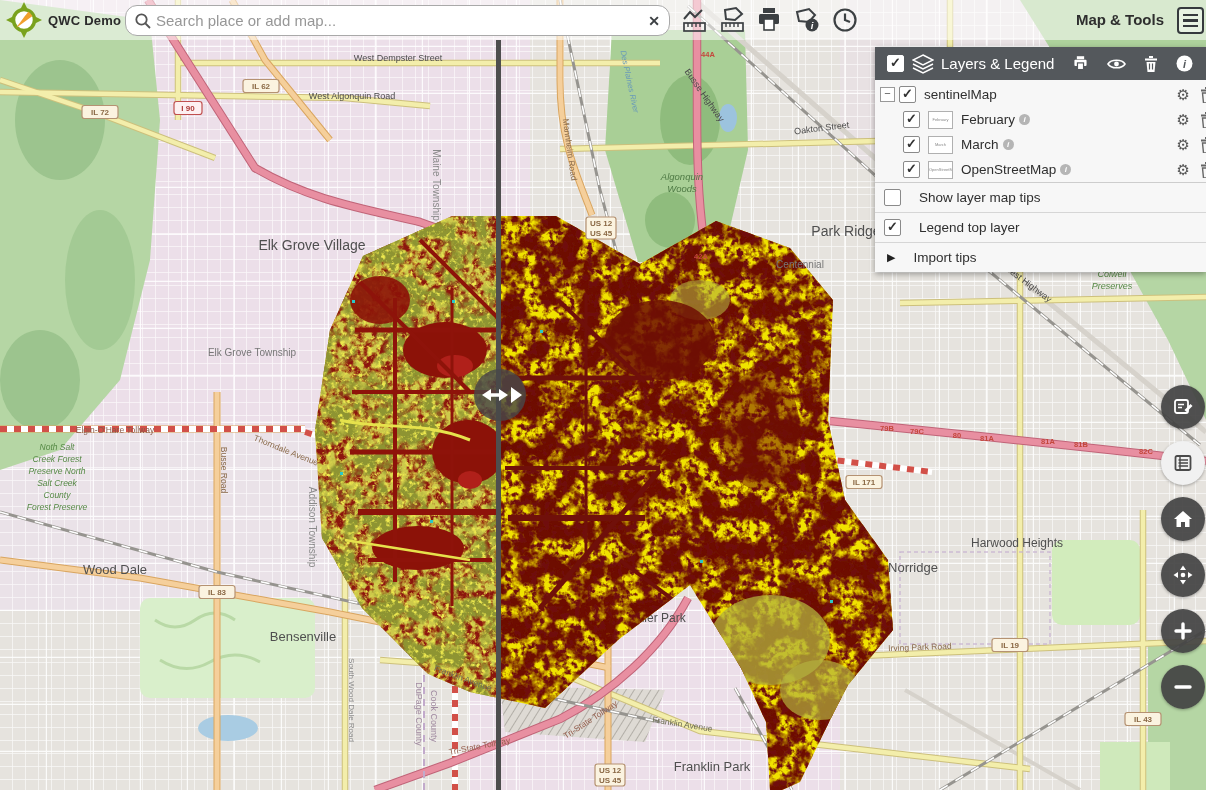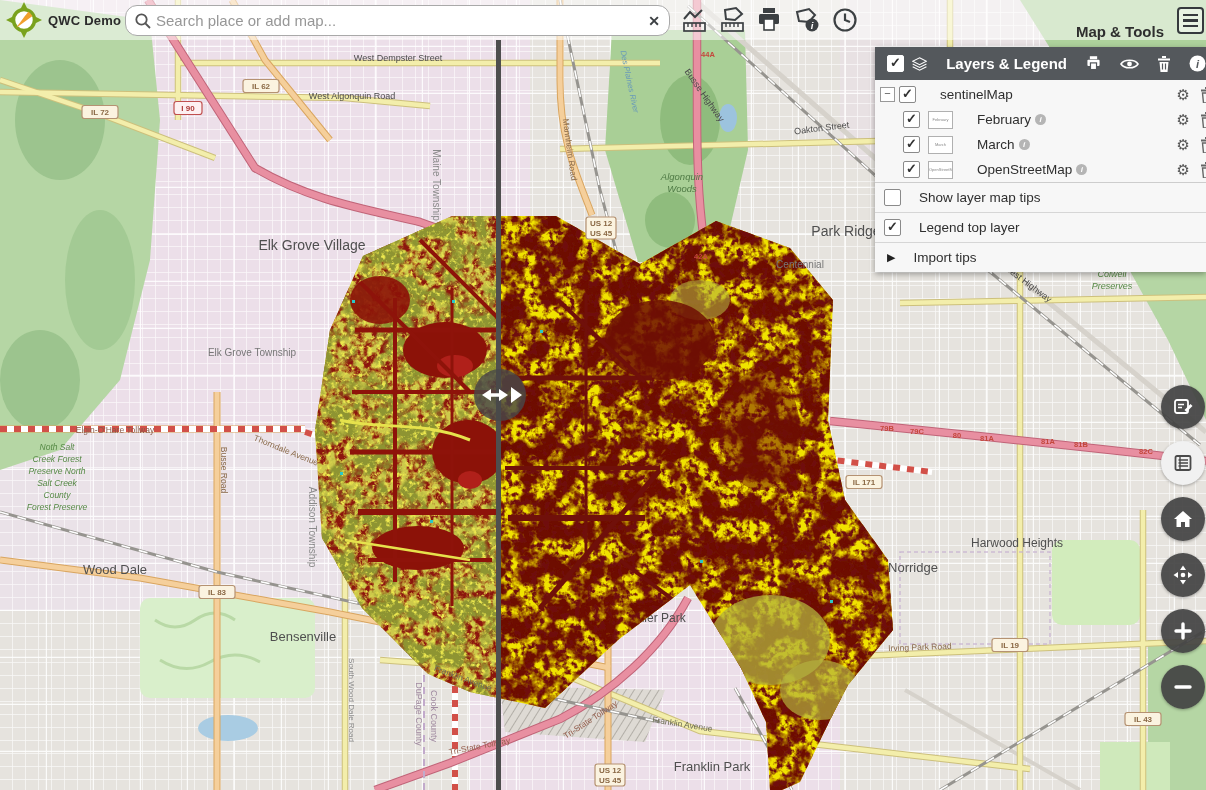--- a/index.html
+++ b/index.html
@@ -14,37 +14,37 @@
   .topbar{position:absolute;left:0;top:0;width:1206px;height:40px;background:rgba(255,255,255,.52);z-index:10;}
   .logo{position:absolute;left:6px;top:2px;height:36px;display:flex;align-items:center;gap:6px;}
   .logo span{font-size:13px;font-weight:800;color:#2b2b2b;letter-spacing:.2px;}
   .search{position:absolute;left:125px;top:5px;width:543px;height:29px;background:#fff;border:1px solid #a9a9a9;
     border-radius:12px;display:flex;align-items:center;}
   .search input{border:none;outline:none;flex:1;font-size:15px;color:#555;font-family:"Liberation Sans",sans-serif;background:transparent;padding:0 4px;}
   .search input::placeholder{color:#979797;}
   .search .mag{margin-left:8px;flex:0 0 auto;display:flex;}
   .search .clr{flex:0 0 auto;margin-right:9px;color:#3c4043;font-weight:bold;font-size:14px;cursor:pointer;}
   .tool{position:absolute;top:4px;width:32px;height:32px;display:flex;align-items:center;justify-content:center;cursor:pointer;}
-  .mt-label{position:absolute;right:42px;top:12px;height:40px;line-height:40px;font-size:15px;font-weight:600;color:#2e2e2e;}
+  .mt-label{position:absolute;right:42px;top:0;height:40px;line-height:40px;font-size:15px;font-weight:600;color:#2e2e2e;}
   .burger{position:absolute;right:2px;top:7px;width:27px;height:27px;border:2.5px solid #35393d;border-radius:4px;
     background:rgba(255,255,255,.4);display:flex;flex-direction:column;align-items:center;justify-content:center;gap:3px;cursor:pointer;padding:0;}
   .burger i{display:block;width:15px;height:2.5px;background:#35393d;}
   
   .panel{position:absolute;right:0;top:47px;width:331px;background:#f7f7f7;z-index:9;
     box-shadow:0 2px 6px rgba(0,0,0,.35);overflow:hidden;}
   .p-head{height:33px;background:#54585c;display:flex;align-items:center;color:#fff;}
-  .p-title{font-size:15px;font-weight:bold;margin-left:19px;flex:0 0 auto;}
+  .p-title{font-size:15px;font-weight:normal;margin-left:7px;flex:0 0 auto;}
   .p-head .hicon{margin-left:18px;display:flex;cursor:pointer;}
   .p-head .hicon:first-of-type{margin-left:22px;}
   .cb{display:inline-block;width:15px;height:15px;background:#fff;border:1.5px solid #8a8a8a;border-radius:2px;
     font-size:13px;line-height:14px;text-align:center;color:#333;font-weight:bold;cursor:pointer;flex:0 0 auto;}
   .p-head .cb{margin-left:12px;border-color:#fff;}
   .tree{padding:2px 0 0 0;}
   .trow{height:25px;display:flex;align-items:center;font-size:13.5px;color:#2f2f2f;}
-  .trow .lbl{margin-left:24px;cursor:pointer;}
+  .trow .lbl{margin-left:8px;cursor:pointer;}
   .expander{width:13px;height:13px;border:1px solid #999;background:#fff;margin-left:5px;font-size:11px;line-height:11px;
     text-align:center;color:#555;cursor:pointer;flex:0 0 auto;}
   .trow.root .cb{margin-left:4px;}
   .trow.sub{padding-left:28px;}
   .thumb{width:23px;height:16px;background:#fff;border:1px solid #b0b0b0;margin-left:8px;overflow:hidden;
     font-size:4px;color:#888;line-height:16px;text-align:center;white-space:nowrap;flex:0 0 auto;}
   .infodot{display:inline-block;width:11px;height:11px;border-radius:50%;background:#b5b5b5;color:#fff;font-size:8px;
     line-height:11px;text-align:center;font-weight:bold;margin-left:4px;font-style:italic;cursor:pointer;}
   .spacer{flex:1;}
   .gear{font-family:"DejaVu Sans",sans-serif;font-size:15px;color:#555;cursor:pointer;flex:0 0 auto;margin-right:10px;}

